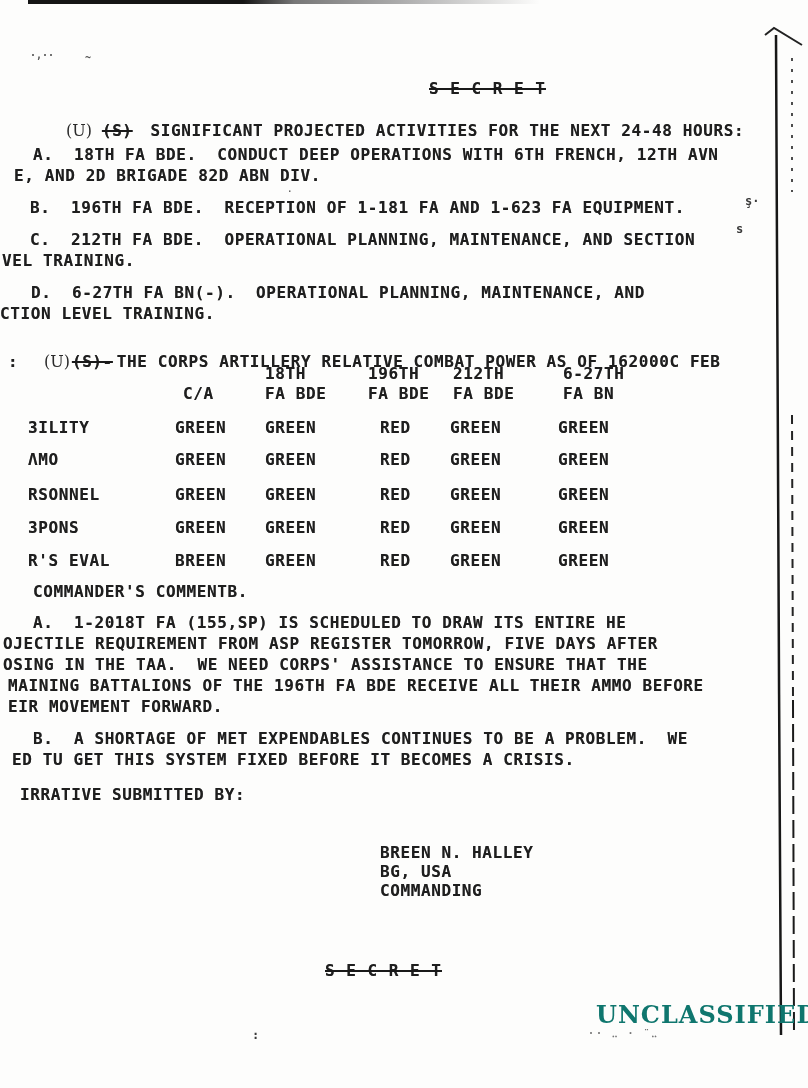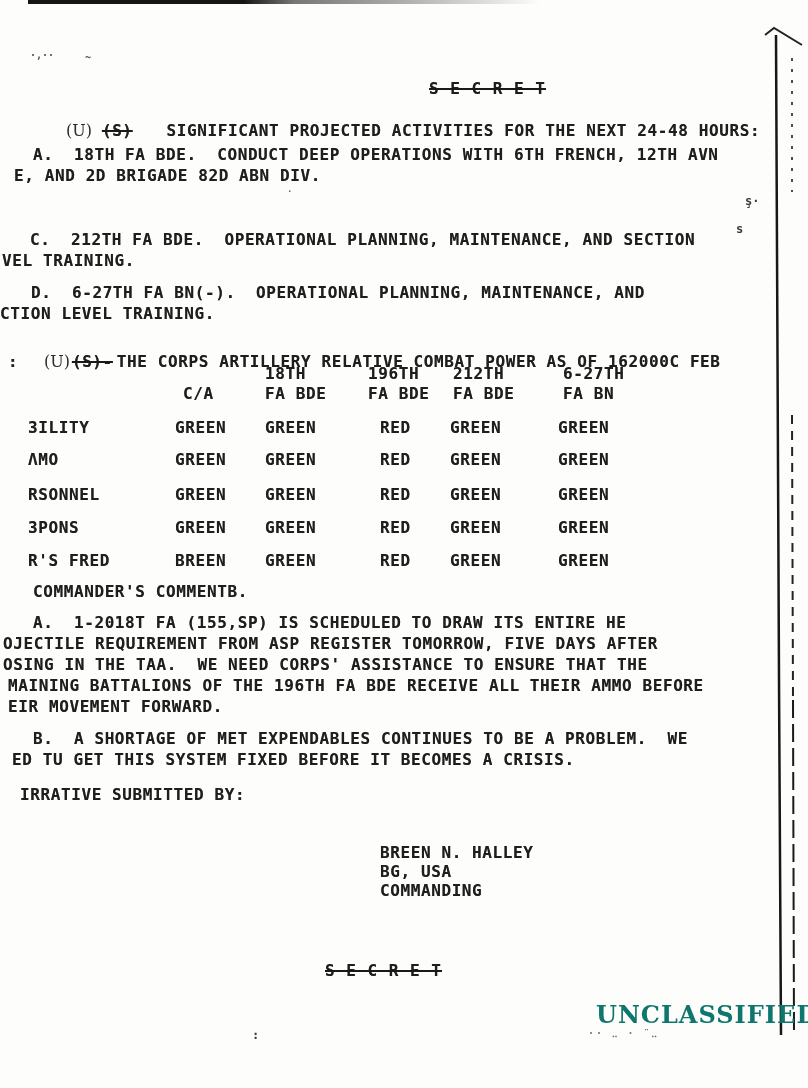--- a/index.html
+++ b/index.html
@@ -3,21 +3,21 @@
 <meta charset="utf-8">
 <style>
   html,body{margin:0;padding:0;background:#e8e8e8;}
   #page{position:relative;width:808px;height:1088px;background:#fdfdfc;overflow:hidden;
         font-family:"DejaVu Sans Mono",monospace;}
   
   .tw{position:absolute;font:700 16px "DejaVu Sans Mono",monospace;letter-spacing:.6px;
       color:#1e1e1e;white-space:pre;text-shadow:0 0 .4px rgba(0,0,0,.5);}
   .serif-u{font:400 16px "DejaVu Serif",serif;letter-spacing:0;color:#2b2b2b;text-shadow:none;}
   .struck{text-decoration:line-through;text-decoration-thickness:2.4px;text-decoration-color:#191919;}
-  .sp10{margin-left:10px}.sp18{margin-left:34px}.sp2{margin-left:2px}.sp4{margin-left:4px}
+  .sp10{margin-left:10px}.sp18{margin-left:18px}.sp2{margin-left:2px}.sp4{margin-left:4px}
 
   
   #secret-top{left:429px;top:79px;letter-spacing:1px;}
   #secret-bottom{left:325px;top:961px;letter-spacing:1px;}
 
   
   #head{left:25px;top:102px}
   #a1{left:33px;top:145px} #a2{left:14px;top:166px}
   #b1{left:30px;top:198px}
   #c1{left:30px;top:230px} #c2{left:2px;top:251px}
@@ -73,20 +73,21 @@
   </svg>
 
   <div class="tw struck" id="secret-top">S E C R E T</div>
 
   <div class="tw" id="head">
     <span class="serif-u">(U)</span><span class="struck sp10">(S)</span><span class="sp18">SIGNIFICANT PROJECTED ACTIVITIES FOR THE NEXT 24-48 HOURS:</span>
   </div>
 
   <div class="tw" id="a1">A.  18TH FA BDE.  CONDUCT DEEP OPERATIONS WITH 6TH FRENCH, 12TH AVN</div>
   <div class="tw" id="a2">E, AND 2D BRIGADE 82D ABN DIV.</div>
+  <div class="tw" id="b1">B.  196TH FA BDE.  RECEPTION OF 1-181 FA AND 1-623 FA EQUIPMENT.</div>
   <div class="tw" id="c1">C.  212TH FA BDE.  OPERATIONAL PLANNING, MAINTENANCE, AND SECTION</div>
   <div class="tw" id="c2">VEL TRAINING.</div>
   <div class="tw" id="d1">D.  6-27TH FA BN(-).  OPERATIONAL PLANNING, MAINTENANCE, AND</div>
   <div class="tw" id="d2">CTION LEVEL TRAINING.</div>
 
   <div class="tw" id="corps">
     <span class="serif-u">(U)</span><span class="struck sp2">(S)-</span><span class="sp4">THE CORPS ARTILLERY RELATIVE COMBAT POWER AS OF 162000C FEB</span>
   </div>
   <div class="tw" id="corps2">:</div>
 
@@ -130,21 +131,21 @@
   </div>
   <div class="trow" style="top:518px">
     <span class="cell rlabel">3PONS</span>
     <span class="cell v0">GREEN</span>
     <span class="cell v1">GREEN</span>
     <span class="cell v2">RED</span>
     <span class="cell v3">GREEN</span>
     <span class="cell v4">GREEN</span>
   </div>
   <div class="trow" style="top:551px">
-    <span class="cell rlabel">R'S FRED</span>
+    <span class="cell rlabel">R'S EVAL</span>
     <span class="cell v0">BREEN</span>
     <span class="cell v1">GREEN</span>
     <span class="cell v2">RED</span>
     <span class="cell v3">GREEN</span>
     <span class="cell v4">GREEN</span>
   </div>
 
   <div class="tw" id="cmt-h">COMMANDER'S COMMENTB.</div>
   <div class="tw" id="ca1">A.  1-2018T FA (155,SP) IS SCHEDULED TO DRAW ITS ENTIRE HE</div>
   <div class="tw" id="ca2">OJECTILE REQUIREMENT FROM ASP REGISTER TOMORROW, FIVE DAYS AFTER</div>

